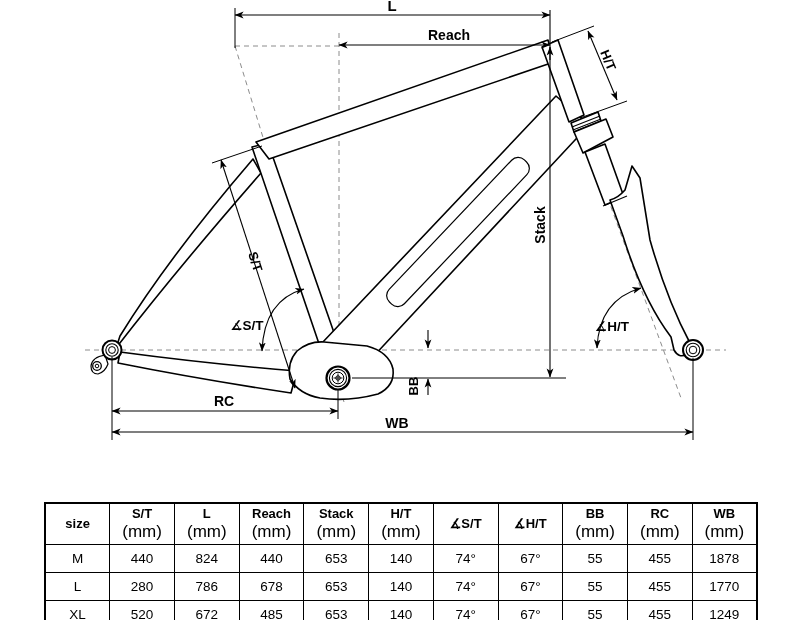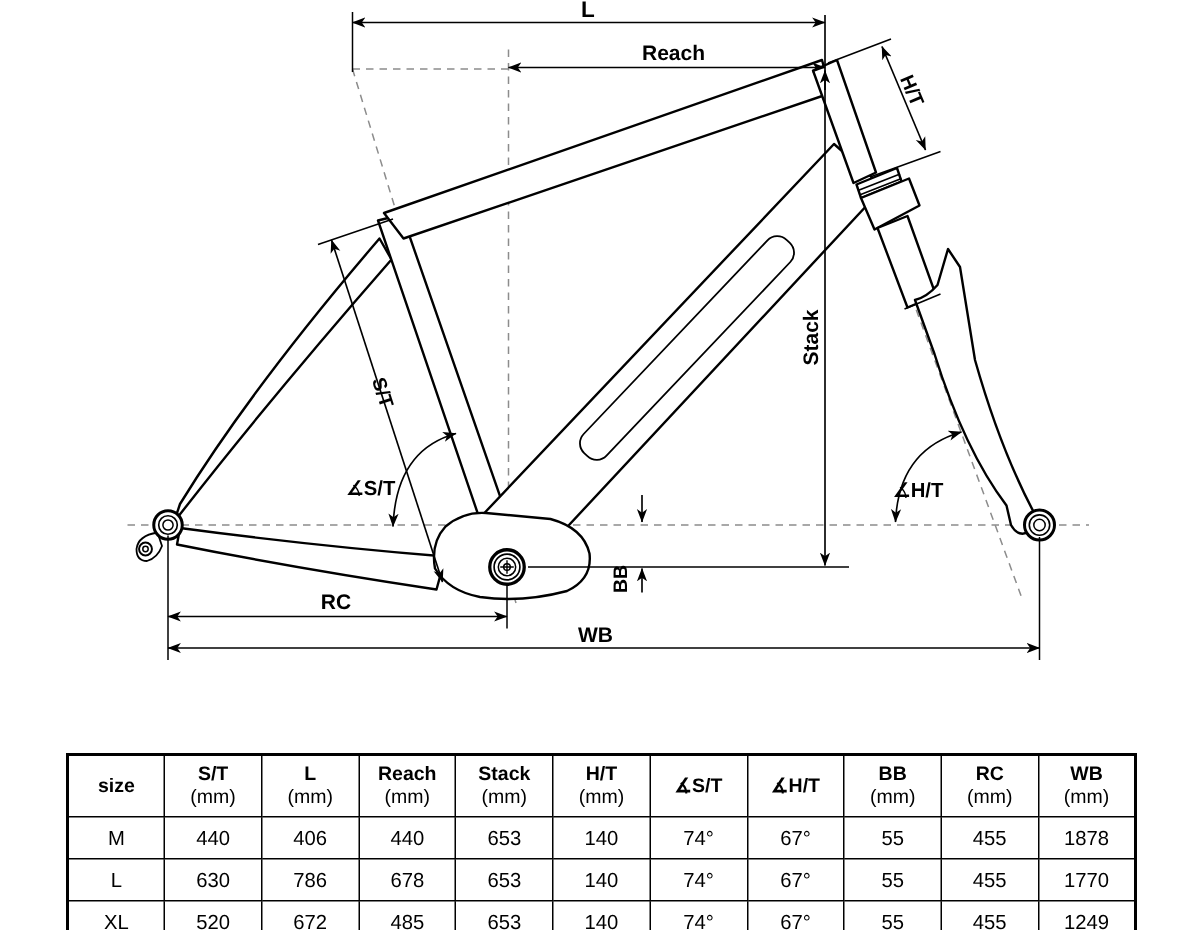--- a/index.html
+++ b/index.html
@@ -10,21 +10,21 @@
   .dim{stroke:#000;stroke-width:1.1;fill:none;}
   .ext{stroke:#000;stroke-width:1;fill:none;}
   .dash{stroke:#8c8c8c;stroke-width:1;fill:none;stroke-dasharray:5 4;}
   .frame path, .frame rect{fill:#fff;stroke:#000;stroke-width:1.6;stroke-linejoin:round;}
   .frame .thin{stroke-width:1.1;fill:none;}
   .frame circle{fill:#fff;stroke:#000;}
   .geo-table{position:absolute;left:44px;top:502px;width:714px;border-collapse:collapse;
              table-layout:fixed;border:2px solid #000;background:#fff;}
   .geo-table th,.geo-table td{border:1px solid #000;text-align:center;vertical-align:middle;padding:0;}
   .geo-table thead th{height:40px;font-size:13px;font-weight:bold;line-height:1.15;}
-  .geo-table .u{display:block;font-weight:normal;font-size:13px;}
+  .geo-table .u{display:block;font-weight:normal;font-size:17px;}
   .geo-table .u:empty{display:none;}
   .geo-table tbody td{height:27px;font-size:13.5px;font-weight:normal;}
 </style>
 </head>
 <body>
 
 <div class="page">
 
   <div class="diagram">
     <svg viewBox="0 0 800 492" width="800" height="492">
@@ -151,33 +151,33 @@
         <th><span class="h">∡H/T</span></th>
         <th><span class="h">BB</span><span class="u">(mm)</span></th>
         <th><span class="h">RC</span><span class="u">(mm)</span></th>
         <th><span class="h">WB</span><span class="u">(mm)</span></th>
       </tr>
     </thead>
     <tbody>
       <tr>
         <td>M</td>
         <td>440</td>
-        <td>406</td>
+        <td>824</td>
         <td>440</td>
         <td>653</td>
         <td>140</td>
         <td>74°</td>
         <td>67°</td>
         <td>55</td>
         <td>455</td>
         <td>1878</td>
       </tr>
       <tr>
         <td>L</td>
-        <td>630</td>
+        <td>280</td>
         <td>786</td>
         <td>678</td>
         <td>653</td>
         <td>140</td>
         <td>74°</td>
         <td>67°</td>
         <td>55</td>
         <td>455</td>
         <td>1770</td>
       </tr>

